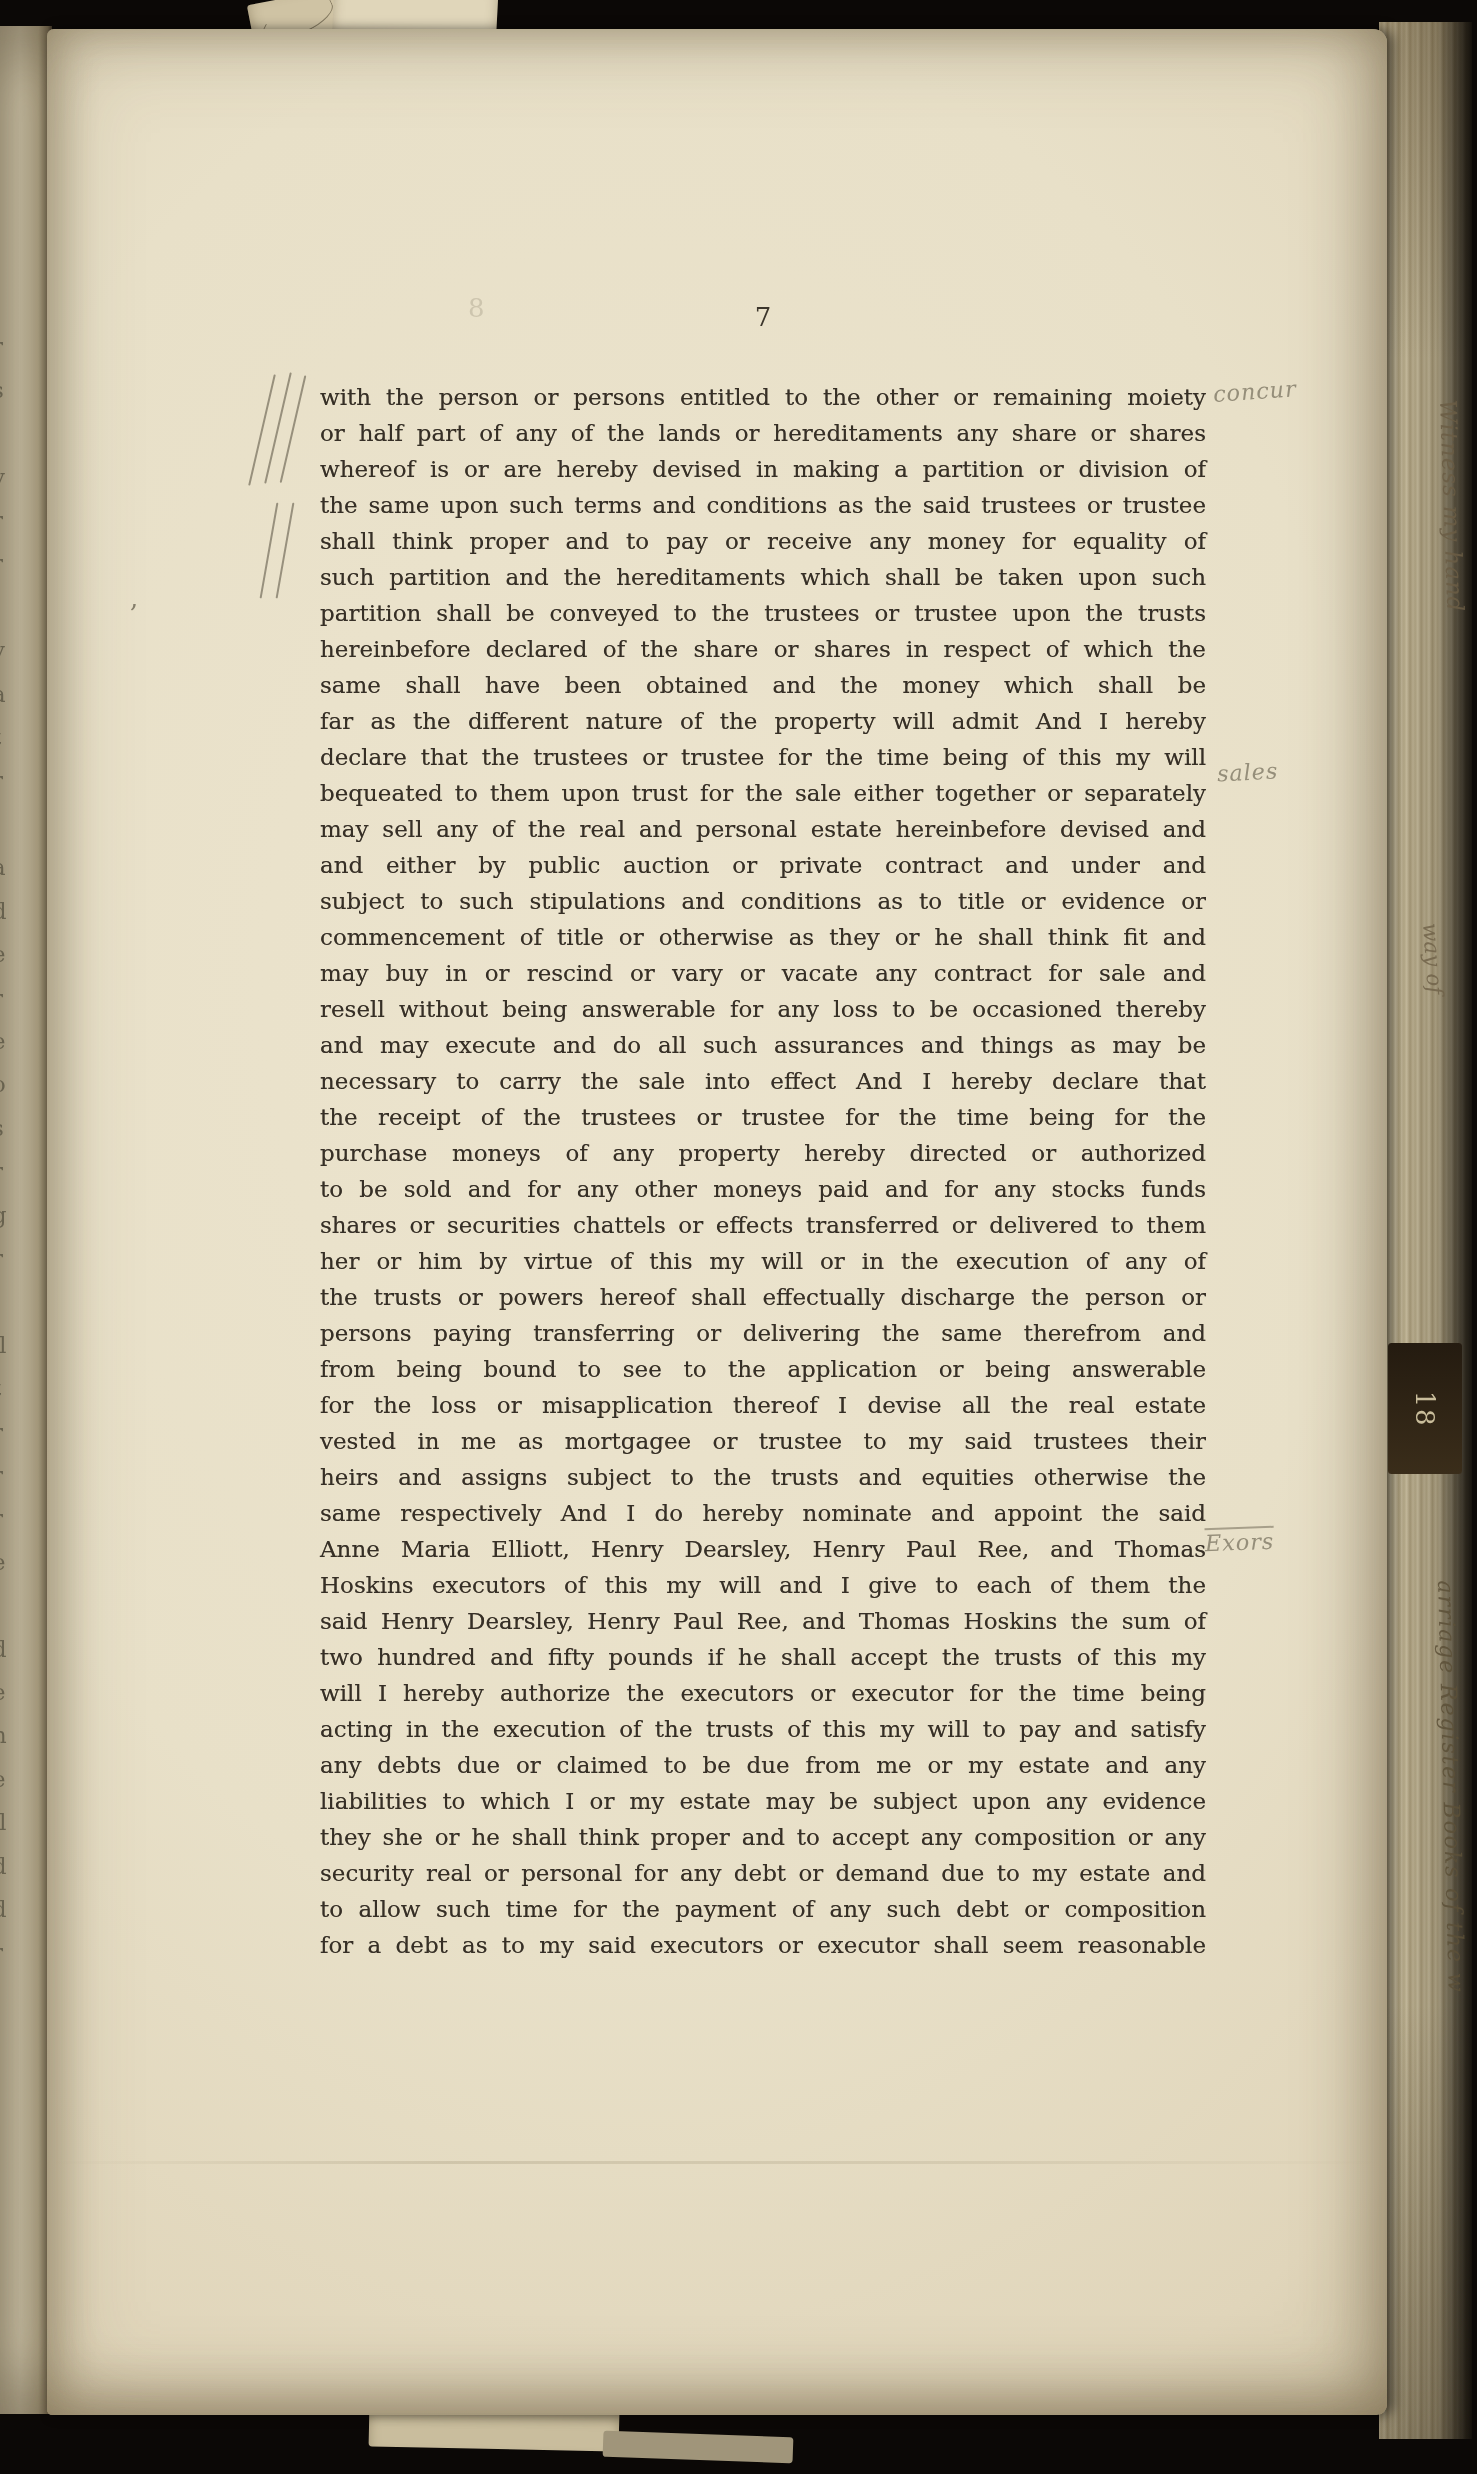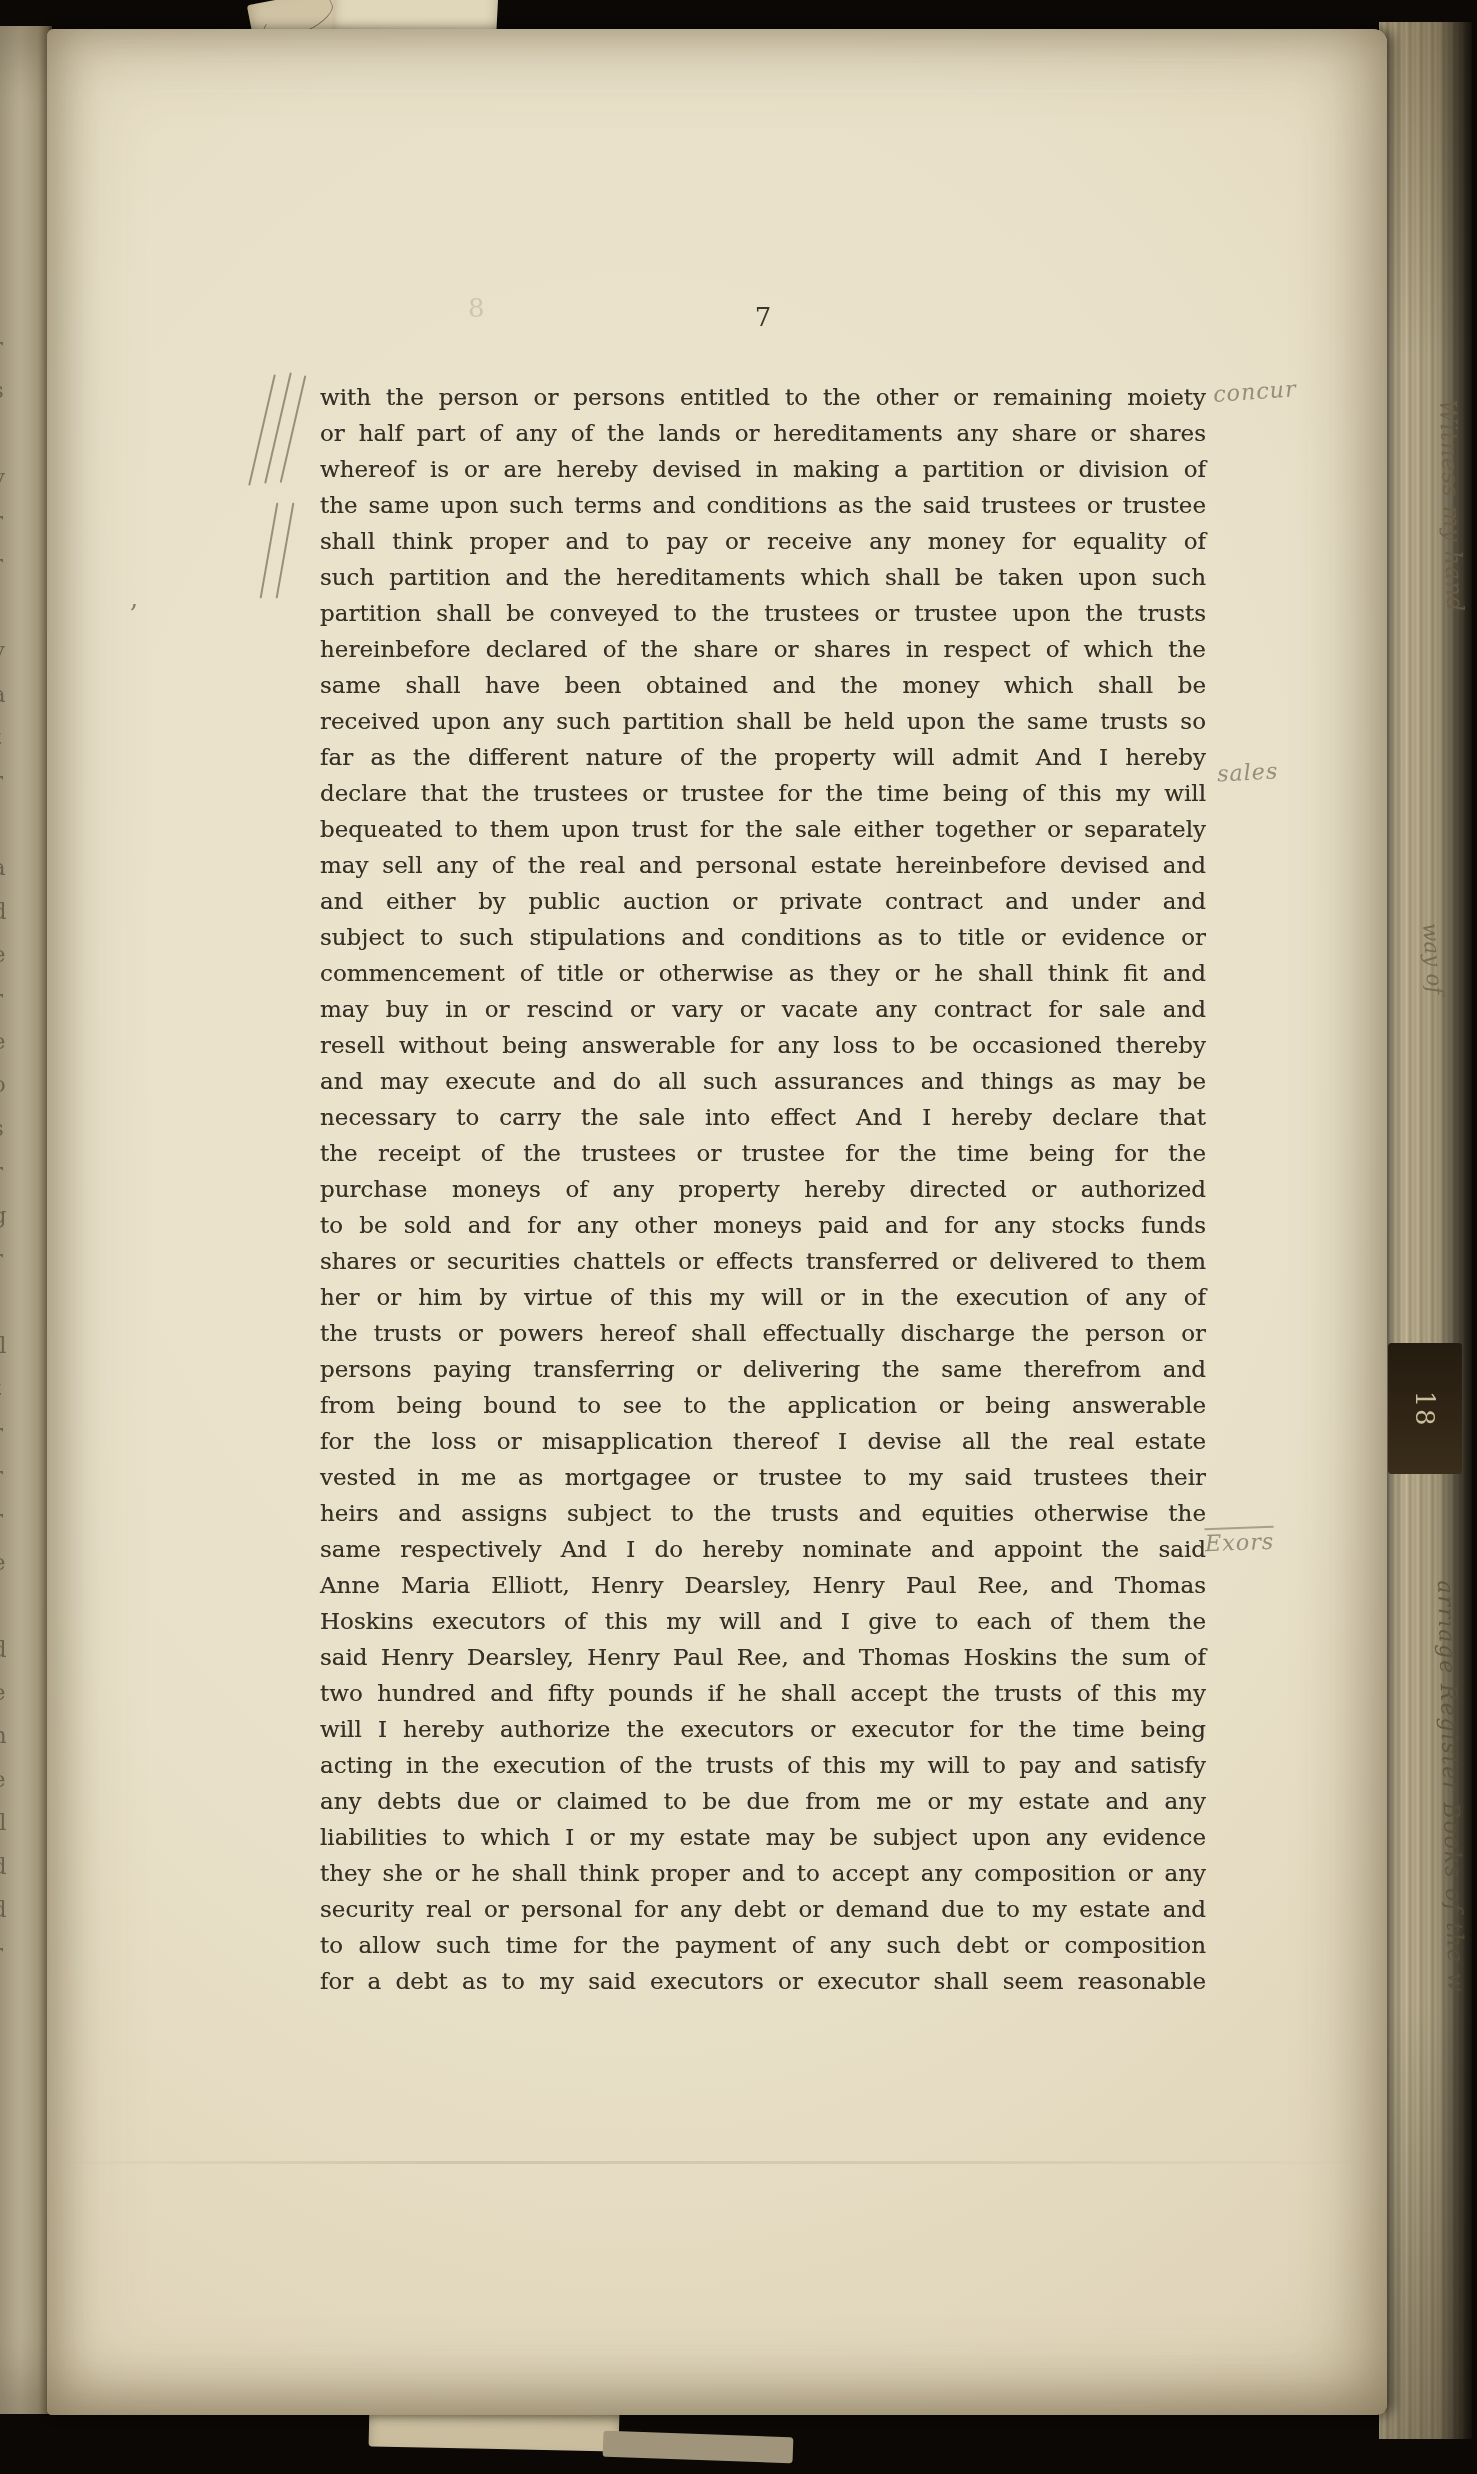--- a/index.html
+++ b/index.html
@@ -162,21 +162,20 @@
     <div class="body-text">
         <div class="tline"><span>with the person or persons entitled to the other or remaining moiety</span></div>
         <div class="tline"><span>or half part of any of the lands or hereditaments any share or shares</span></div>
         <div class="tline"><span>whereof is or are hereby devised in making a partition or division of</span></div>
         <div class="tline"><span>the same upon such terms and conditions as the said trustees or trustee</span></div>
         <div class="tline"><span>shall think proper and to pay or receive any money for equality of</span></div>
         <div class="tline"><span>such partition and the hereditaments which shall be taken upon such</span></div>
         <div class="tline"><span>partition shall be conveyed to the trustees or trustee upon the trusts</span></div>
         <div class="tline"><span>hereinbefore declared of the share or shares in respect of which the</span></div>
         <div class="tline"><span>same shall have been obtained and the money which shall be</span></div>
-        <div class="tline"><span>received upon any such partition shall be held upon the same trusts so</span></div>
         <div class="tline"><span>far as the different nature of the property will admit And I hereby</span></div>
         <div class="tline"><span>declare that the trustees or trustee for the time being of this my will</span></div>
         <div class="tline"><span>bequeated to them upon trust for the sale either together or separately</span></div>
         <div class="tline"><span>may sell any of the real and personal estate hereinbefore devised and</span></div>
         <div class="tline"><span>and either by public auction or private contract and under and</span></div>
         <div class="tline"><span>subject to such stipulations and conditions as to title or evidence or</span></div>
         <div class="tline"><span>commencement of title or otherwise as they or he shall think fit and</span></div>
         <div class="tline"><span>may buy in or rescind or vary or vacate any contract for sale and</span></div>
         <div class="tline"><span>resell without being answerable for any loss to be occasioned thereby</span></div>
         <div class="tline"><span>and may execute and do all such assurances and things as may be</span></div>

